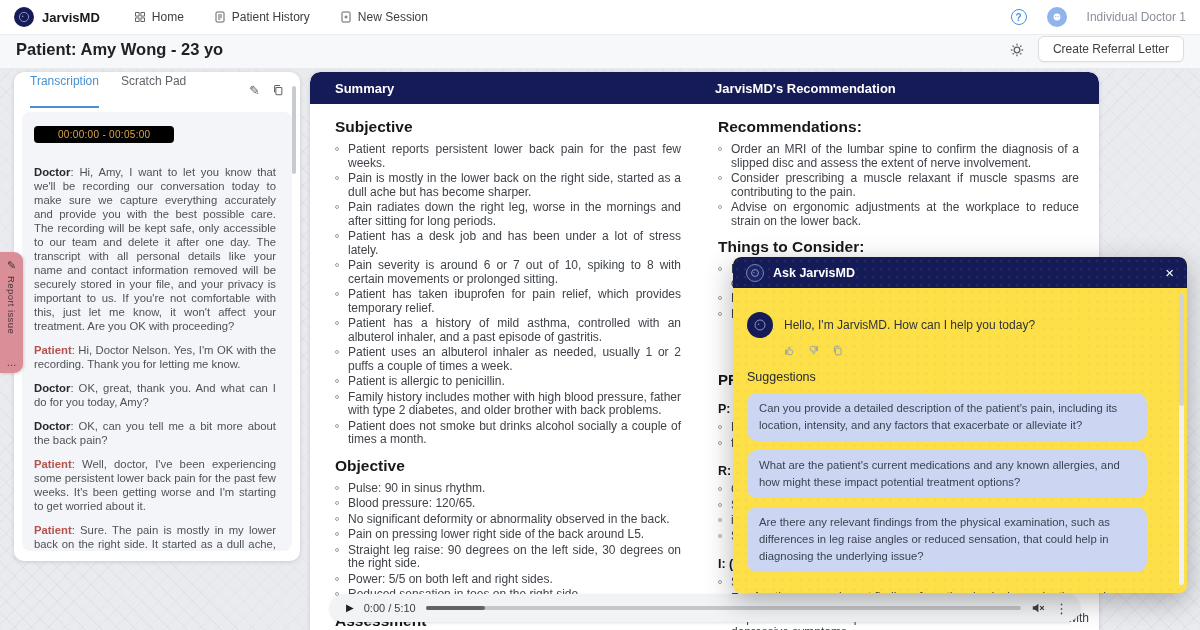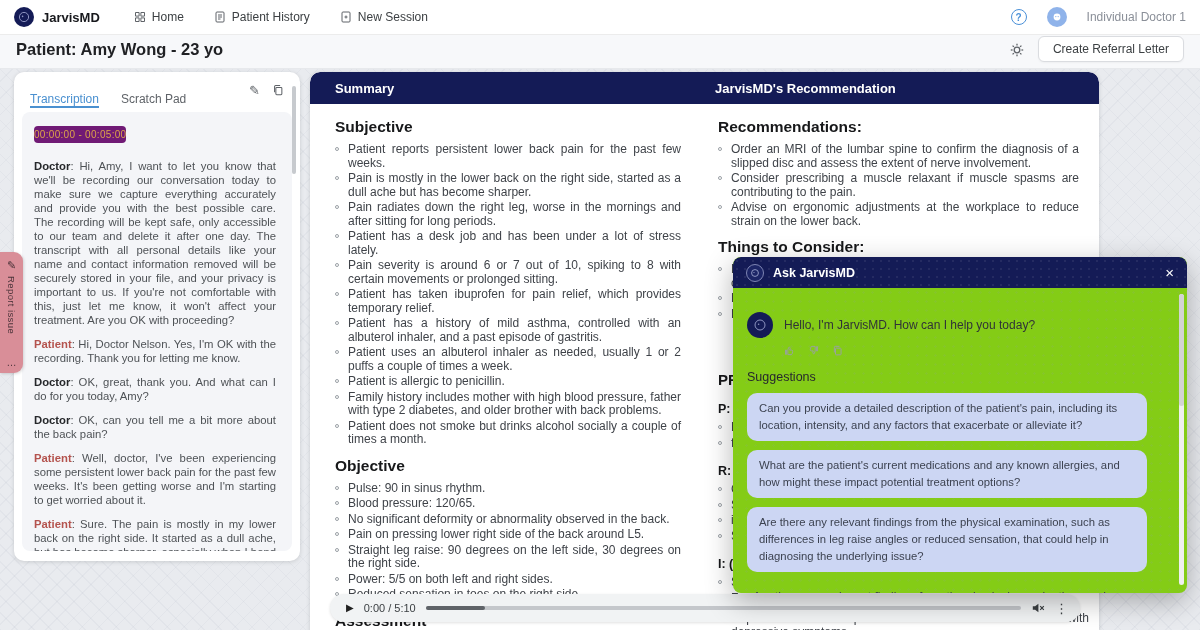--- a/index.html
+++ b/index.html
@@ -30,27 +30,27 @@
 
   
   .report-tab{position:absolute;left:0;top:252px;width:23px;height:121px;background:#d98e98;border-radius:0 9px 9px 0;z-index:70;display:flex;flex-direction:column;align-items:center;padding:8px 0 5px;box-shadow:1px 1px 3px rgba(0,0,0,.15);cursor:pointer}
   .ri-pencil{font-size:11px;color:#4c343a;line-height:1}
   .ri-label{writing-mode:vertical-rl;font-size:9.5px;letter-spacing:.4px;color:#4c343a;flex:1;margin-top:5px}
   .ri-dots{font-size:10px;color:#4c343a;line-height:1}
 
   
   .left-card{position:absolute;left:14px;top:72px;width:286px;height:489px;background:#fff;border-radius:10px;box-shadow:0 1px 4px rgba(60,64,67,.18);z-index:20}
   .tabbar{height:36px;display:flex;align-items:stretch;gap:22px;padding:0 16px}
-  .tab{display:flex;align-items:flex-end;font-size:12px;color:#5f6368;border-bottom:2px solid transparent;cursor:pointer;padding-top:2px}
+  .tab{display:flex;align-items:flex-start;font-size:12px;color:#5f6368;border-bottom:2px solid transparent;cursor:pointer;padding-top:2px}
   .tab.active{color:#4a90d0;border-color:#4a90d0}
   .panel-icons{margin-left:auto;display:flex;align-items:center;gap:12px}
   .icon-btn{color:#5f6368;font-size:13px;cursor:pointer;line-height:1}
   .transcript{position:absolute;left:8px;right:8px;top:40px;bottom:10px;background:#f4f5f8;border-radius:8px;padding:12px 16px 10px 12px;overflow:hidden}
   .scroll-thumb{position:absolute;right:4px;top:14px;width:4px;height:88px;border-radius:2px;background:#c7cace}
-  .ts-badge{display:inline-block;background:#701a75;color:#dba44a;font-size:10px;padding:3px 0;border-radius:4px;letter-spacing:.3px;margin-bottom:16px}
+  .ts-badge{display:inline-block;background:#000000;color:#dba44a;font-size:10px;padding:3px 24px;border-radius:4px;letter-spacing:.3px;margin-bottom:22px}
   .msg{font-size:11.3px;line-height:14px;color:#4e5256;text-align:justify;margin-bottom:10px}
   .msg b{font-weight:700}
   .msg.doctor b{color:#26282b}
   .msg.patient b{color:#b4534e}
 
   
   .main-card{position:absolute;left:310px;top:72px;width:789px;height:570px;background:#fff;border-radius:10px 10px 0 0;box-shadow:0 1px 4px rgba(60,64,67,.18);z-index:10;overflow:hidden}
   .main-header{height:32px;background:#141b56;border-radius:10px 10px 0 0;position:relative}
   .mh-title{position:absolute;top:0;height:32px;display:flex;align-items:center;color:#fff;font-weight:700;font-size:13px}
   .mh-summary{left:25px}.mh-reco{left:405px}
@@ -68,21 +68,21 @@
 
   
   .player{position:absolute;left:330px;top:594px;width:750px;height:28px;background:#f1f3f4;border-radius:14px;display:flex;align-items:center;gap:10px;padding:0 12px 0 16px;z-index:30;box-shadow:0 1px 3px rgba(0,0,0,.12)}
   .play-btn{font-size:10px;color:#212121;cursor:pointer;line-height:1}
   .time{font-size:11px;color:#3c4043;white-space:nowrap}
   .track{flex:1;height:4px;border-radius:2px;background:#c4c7cb;position:relative;cursor:pointer}
   .track-fill{position:absolute;left:0;top:0;bottom:0;border-radius:2px;background:#5f6368}
   .kebab{font-size:13px;color:#3c4043;cursor:pointer;line-height:1}
 
   
-  .modal{position:absolute;left:733px;top:257px;width:454px;height:336px;background:#84cc16;border-radius:8px;box-shadow:0 8px 28px rgba(0,0,0,.3);z-index:100;overflow:hidden}
+  .modal{position:absolute;left:733px;top:257px;width:454px;height:336px;background:#fde047;border-radius:8px;box-shadow:0 8px 28px rgba(0,0,0,.3);z-index:100;overflow:hidden}
   .modal-header{height:31px;background:#141b56;background-image:radial-gradient(rgba(255,255,255,.07) 1px,transparent 1.2px);background-size:8px 8px;border-radius:8px 8px 0 0;display:flex;align-items:center;gap:9px;padding:0 13px}
   .modal-logo{width:18px;height:18px;border-radius:50%;background:#1c2566;border:1px solid #7e85b3;display:flex;align-items:center;justify-content:center}
   .modal-title{color:#fff;font-size:12.5px;font-weight:700}
   .modal-close{margin-left:auto;color:#fff;font-size:15px;cursor:pointer;line-height:1}
   .modal-body{position:absolute;top:31px;left:0;right:0;bottom:0;padding:24px 14px 0 14px;background-image:radial-gradient(rgba(140,150,200,.10) 1px,transparent 1.2px);background-size:9px 9px}
   .bot-row{display:flex;gap:11px}
   .bot-avatar{width:26px;height:26px;border-radius:50%;background:#141b56;flex:none;display:flex;align-items:center;justify-content:center}
   .bot-text{font-size:12px;color:#303338;padding-top:6px}
   .feedback{display:flex;gap:13px;margin:7px 0 0 37px}
   .fb{cursor:pointer}

